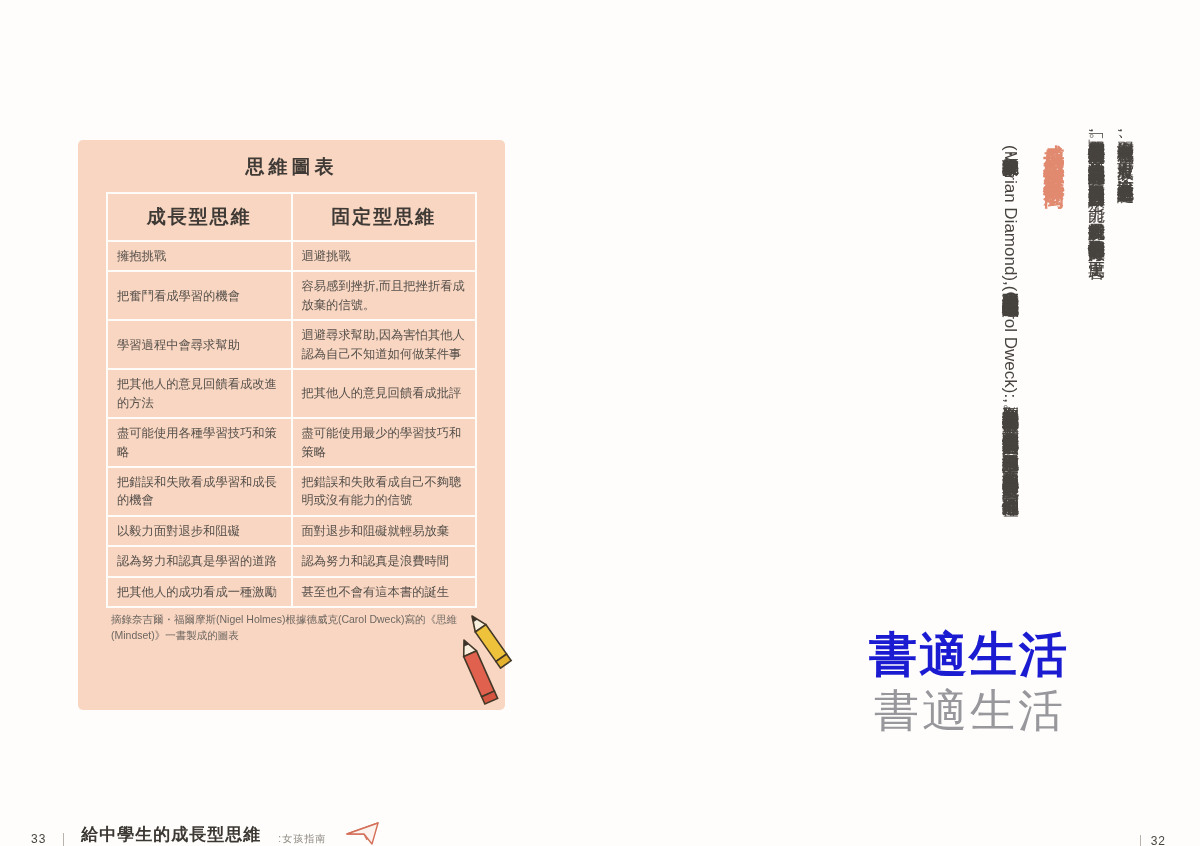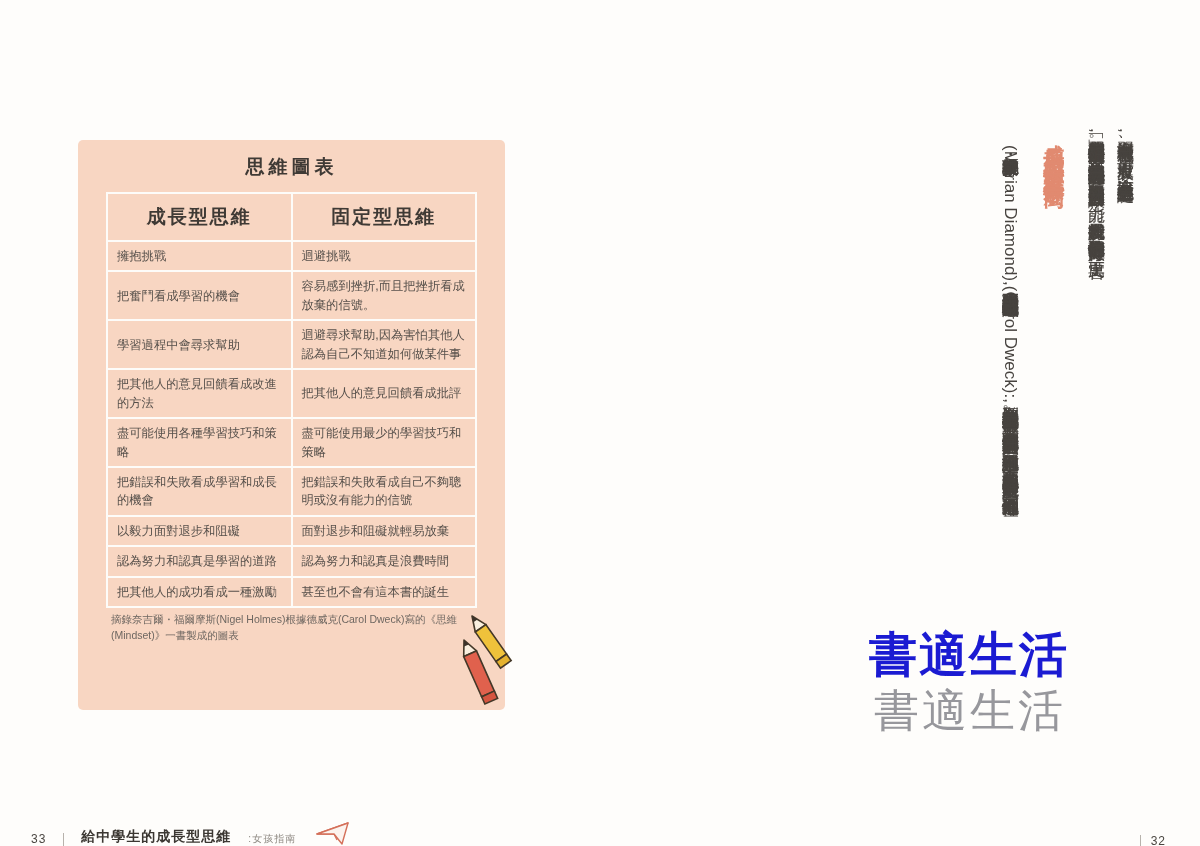--- a/index.html
+++ b/index.html
@@ -115,21 +115,21 @@
     height: 22px;
   }
   .footer-right {
     position: absolute; right: 34px; top: 830px;
     display: flex; align-items: center; gap: 10px;
     height: 22px;
     padding-left: 26px;
   }
   .pg-num { font-size: 12px; color: #4a4641; letter-spacing: 1px; }
   .f-divider { width: 1px; height: 13px; background: #b7b2ac; }
-  .f-title { font-size: 14px; font-weight: bold; color: #3b3732; letter-spacing: 1px; }
+  .f-title { font-size: 17px; font-weight: bold; color: #3b3732; letter-spacing: 1px; }
   .f-subtitle { font-size: 10px; color: #8f8a83; letter-spacing: 1px; }
   .plane-icon { margin-left: 2px; }
 </style>
 </head>
 <body>
 
 <div class="spread" style="background: rgb(254, 253, 251);">
 
   <div class="mindset-box" style="background: rgb(248, 214, 194);">
     <div class="box-title">思維圖表</div>

